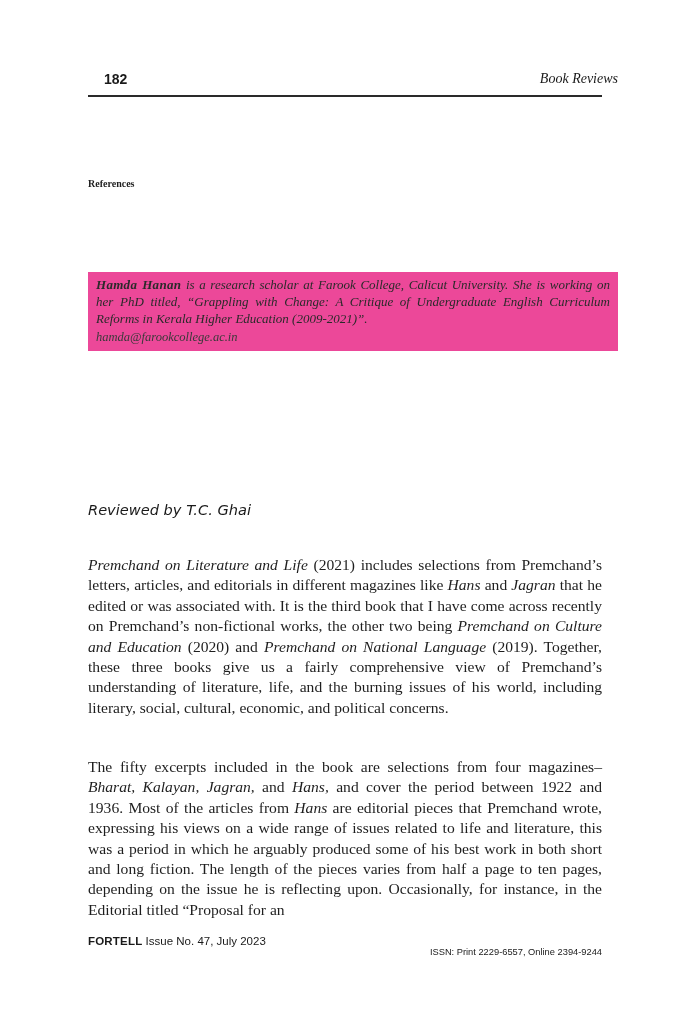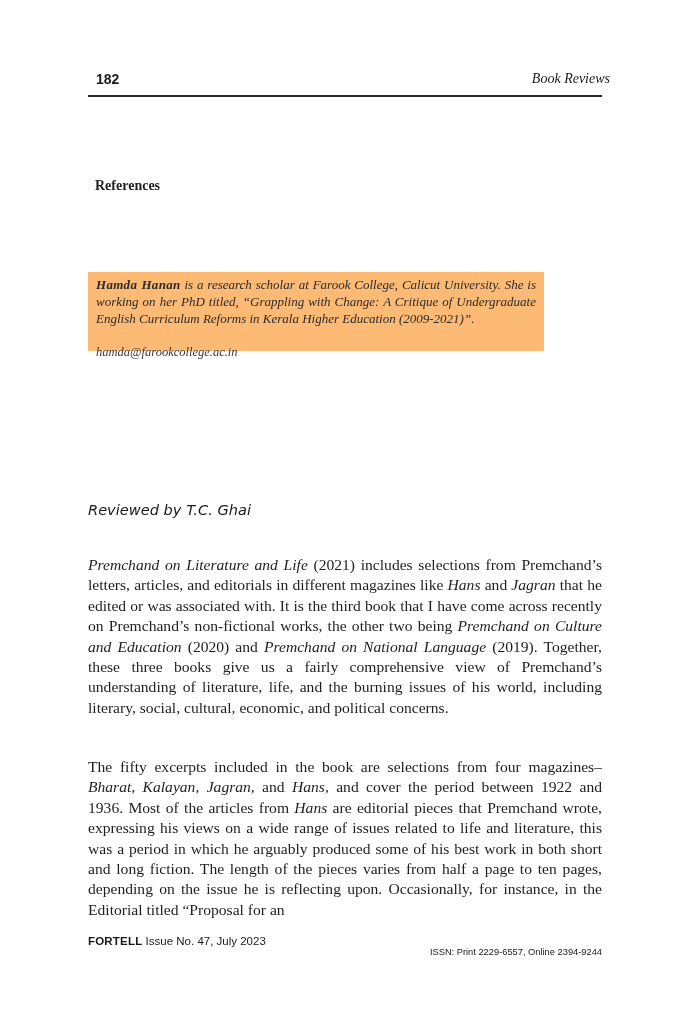--- a/index.html
+++ b/index.html
@@ -18,21 +18,21 @@
     .page {
       position: absolute;
       left: 88px;
       top: 0;
       width: 514px;
       height: 1024px;
     }
     .running-head {
       position: absolute;
       top: 71px;
-      left: 8px;
+      left: 16px;
       width: 514px;
       height: 18px;
     }
     .page-number {
       position: absolute;
       left: 0;
       top: 0;
       font-family: "Liberation Sans", sans-serif;
       font-weight: bold;
       font-size: 14px;
@@ -68,44 +68,43 @@
       top: 121px;
       left: 0;
       width: 514px;
     }
     .references-heading {
       position: absolute;
       top: 178px;
       left: 0;
       font-family: "Liberation Serif", serif;
       font-weight: bold;
-      font-size: 14px;
-      color: #1e1e1e;
-      margin-left: 7px;
+      font-size: 10px;
+      color: #1e1e1e;
     }
     .reference-entry {
       position: absolute;
       top: 200px;
       left: 0;
       width: 514px;
       font-family: "Liberation Serif", serif;
       font-size: 13.5px;
       line-height: 17.2px;
       padding-left: 22px;
       text-indent: -22px;
       box-sizing: border-box;
       color: #1e1e1e;
     }
     .bio-box {
       position: absolute;
       top: 272px;
       left: 0;
-      width: 456px;
+      width: 530px;
       height: 79px;
-      background: #fdba74;
+      background: #ec4899;
       box-sizing: border-box;
       padding: 4px 8px 0 8px;
     }
     .bio-text {
       font-family: "Liberation Serif", serif;
       font-style: italic;
       font-size: 13px;
       line-height: 17.2px;
       text-align: justify;
       color: #2a2a2a;
@@ -113,21 +112,21 @@
     }
     .bio-name {
       font-weight: bold;
       letter-spacing: 0.3px;
     }
     .bio-email {
       font-family: "Liberation Serif", serif;
       font-style: italic;
       font-size: 12.5px;
       color: #3a3a3a;
-      margin-top: 17px;
+      margin-top: 2px;
     }
     .review-citation {
       position: absolute;
       top: 431px;
       left: 0;
       width: 514px;
       font-family: "DejaVu Sans", sans-serif;
       font-size: 14.6px;
       line-height: 21.6px;
       color: #1a1a1a;

